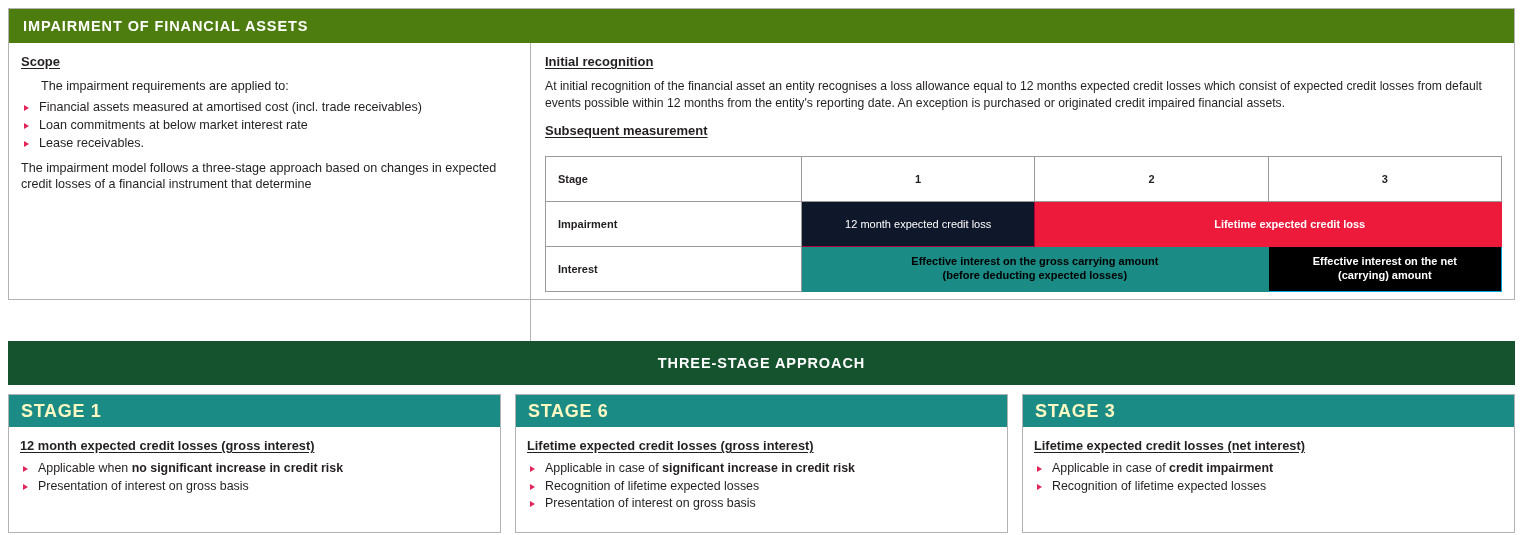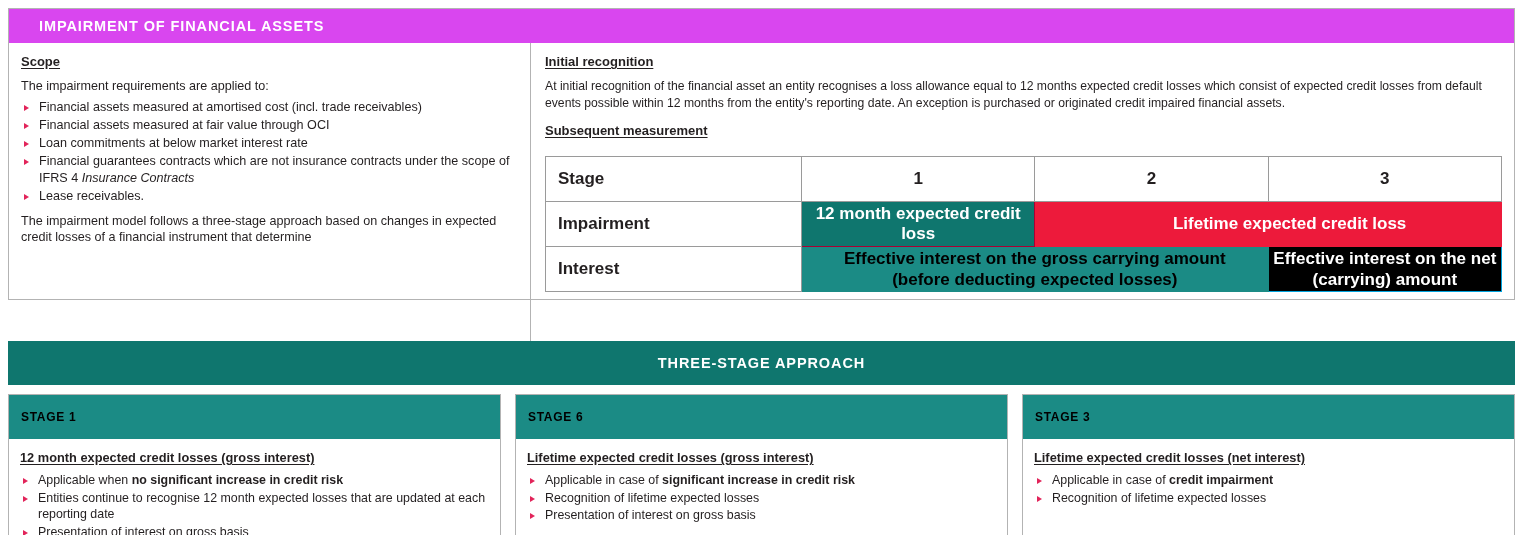--- a/index.html
+++ b/index.html
@@ -22,25 +22,25 @@
     position: absolute;
     left: 8px;
     top: 8px;
     width: 1507px;
     height: 292px;
     border: 1px solid #b3b3b3;
     background: #fff;
   }
   .section-banner {
     height: 34px;
-    background: #d946ef;
+    background: #4d7c0f;
     color: #ffffff;
     display: flex;
     align-items: center;
-    padding-left: 30px;
+    padding-left: 14px;
     font-size: 14.5px;
     font-weight: bold;
     letter-spacing: 0.9px;
   }
   .top-body {
     display: flex;
     height: 334px;
   }
   .col-left {
     width: 522px;
@@ -58,21 +58,21 @@
     text-decoration: underline;
     text-underline-offset: 2px;
     margin-bottom: 9px;
     display: inline-block;
   }
   .para {
     font-size: 12.6px;
     line-height: 1.32;
     margin: 0 0 7px 0;
   }
-  .para-tight { margin-bottom: 4px; }
+  .para-tight { margin-bottom: 4px; margin-left: 20px; }
 
   ul.bullets {
     list-style: none;
     margin: 0 0 8px 0;
     padding: 0;
   }
   ul.bullets li {
     position: relative;
     padding-left: 18px;
     font-size: 12.6px;
@@ -102,40 +102,40 @@
   .stage-table {
     width: 100%;
     border-collapse: collapse;
     margin-top: 9px;
     table-layout: fixed;
   }
   .stage-table td {
     border: 1px solid #9a9a9a;
     height: 45px;
     vertical-align: middle;
-    font-size: 17px;
+    font-size: 11px;
   }
   .st-label {
     width: 256px;
     padding-left: 12px;
     font-weight: bold;
     background: #ffffff;
     color: #231f20;
   }
   .st-num {
     text-align: center;
     font-weight: bold;
     font-size: 13px;
     background: #ffffff;
   }
   .cell-darkred {
-    background: #0f766e;
-    color: #ffffff;
-    text-align: center;
-    font-weight: bold;
+    background: #0f172a;
+    color: #ffffff;
+    text-align: center;
+    font-weight: normal;
     border-color: #aa0033 !important;
   }
   .cell-red {
     background: #ed1a3b;
     color: #ffffff;
     text-align: center;
     font-weight: bold;
     border-color: #ed1a3b !important;
     padding-left: 44px;
   }
@@ -158,47 +158,47 @@
 
   
   .bottom-section {
     position: absolute;
     left: 8px;
     top: 341px;
     width: 1507px;
   }
   .blue-banner {
     height: 44px;
-    background: #0f766e;
+    background: #14532d;
     color: #ffffff;
     display: flex;
     align-items: center;
     justify-content: center;
     font-size: 14.5px;
     font-weight: bold;
     letter-spacing: 0.9px;
   }
   .cards {
     display: flex;
     gap: 14px;
     margin-top: 9px;
   }
   .card {
     flex: 1;
     border: 1px solid #b3b3b3;
     background: #fff;
   }
   .card-head {
     background: #1b8b85;
-    color: #000000;
-    height: 44px;
+    color: #fef9c3;
+    height: 32px;
     display: flex;
     align-items: center;
     padding-left: 12px;
-    font-size: 12px;
+    font-size: 18px;
     font-weight: bold;
     letter-spacing: 0.7px;
   }
   .card-body {
     padding: 9px 11px 12px 11px;
     min-height: 95px;
   }
   .card-title {
     font-size: 12.8px;
     font-weight: bold;
@@ -220,23 +220,21 @@
   </div>
 
   <div class="top-body">
 
     <div class="col-left">
       <div class="sub-head">Scope</div>
       <p class="para para-tight">The impairment requirements are applied to:</p>
 
       <ul class="bullets">
         <li>Financial assets measured at amortised cost (incl. trade receivables)</li>
-        <li>Financial assets measured at fair value through OCI</li>
         <li>Loan commitments at below market interest rate</li>
-        <li><span>Financial guarantees contracts which are not insurance contracts under the scope of IFRS 4 </span><span class="ital">Insurance Contracts</span></li>
         <li>Lease receivables.</li>
       </ul>
 
       <p class="para">The impairment model follows a three-stage approach based on changes in expected credit losses of a financial instrument that determine</p>
 
     </div>
 
     <div class="col-right">
       <div class="sub-head">Initial recognition</div>
       <p class="para-right">At initial recognition of the financial asset an entity recognises a loss allowance equal to 12 months expected credit losses which consist of expected credit losses from default events possible within 12 months from the entity's reporting date. An exception is purchased or originated credit impaired financial assets.</p>
@@ -282,21 +280,20 @@
   <div class="cards">
 
     <div class="card">
       <div class="card-head">
         <span>STAGE 1</span>
       </div>
       <div class="card-body">
         <div class="card-title">12 month expected credit losses (gross interest)</div>
         <ul class="bullets">
           <li><span>Applicable when </span><b>no significant increase in credit risk</b></li>
-          <li><span>Entities continue to recognise 12 month expected losses that are updated at each reporting date</span></li>
           <li><span>Presentation of interest on gross basis</span></li>
         </ul>
       </div>
     </div>
 
     <div class="card">
       <div class="card-head">
         <span>STAGE 6</span>
       </div>
       <div class="card-body">

